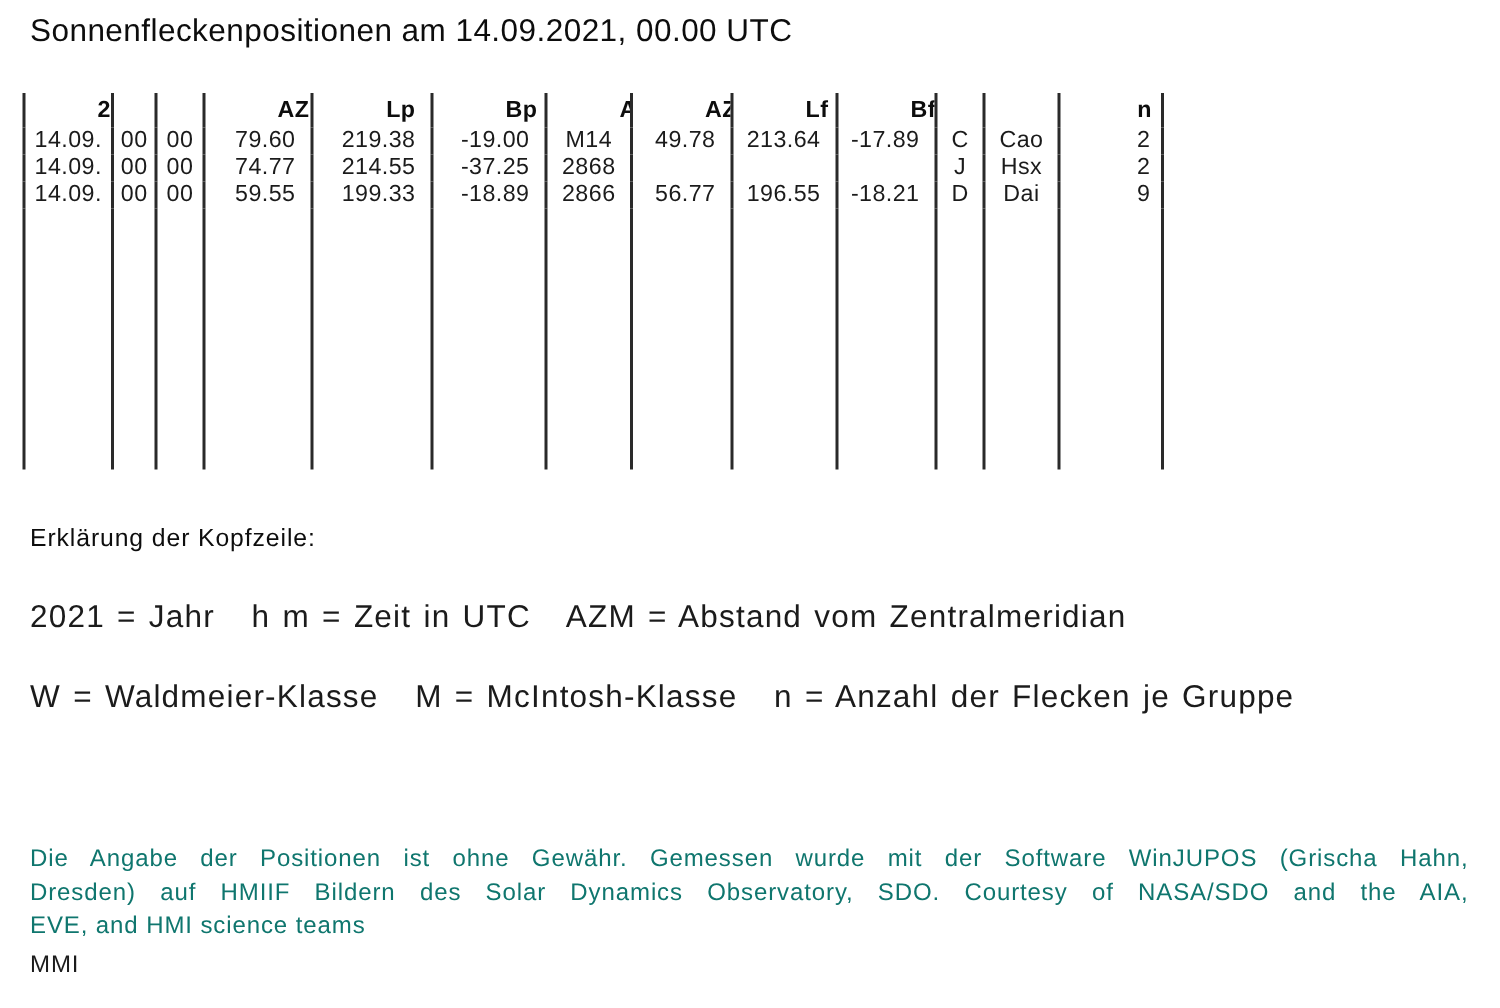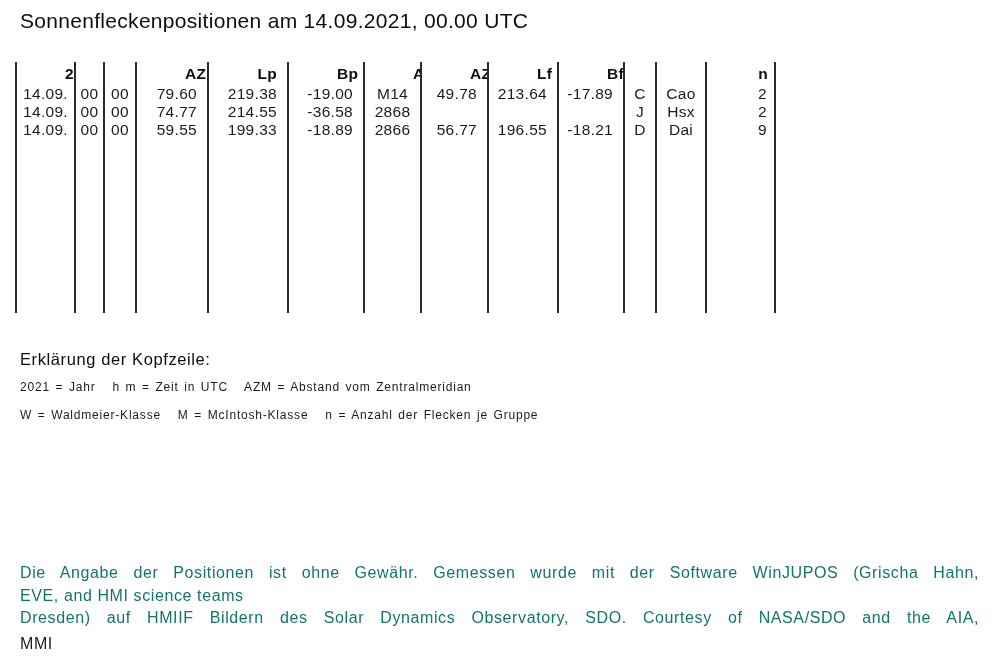--- a/index.html
+++ b/index.html
@@ -107,22 +107,22 @@
     width: 940px;
   }
   .legend-heading {
     font-size: 16.5px;
     font-weight: normal;
     letter-spacing: 0.6px;
     line-height: 20px;
     color: #0d0d0d;
   }
   .legend-line {
-    margin-top: 8px;
-    font-size: 12px;
+    margin-top: 33px;
+    font-size: 21px;
     letter-spacing: 0.8px;
     word-spacing: 1.5px;
     line-height: 20px;
     white-space: pre-wrap;
     color: #1b1b1b;
   }
 
   
   .disclaimer {
     position: absolute;
@@ -206,21 +206,21 @@
           <td>C</td>
           <td>Cao</td>
           <td>2</td>
         </tr>
         <tr>
           <td>14.09.</td>
           <td>00</td>
           <td>00</td>
           <td>74.77</td>
           <td>214.55</td>
-          <td>-36.58</td>
+          <td>-37.25</td>
           <td>2868</td>
           <td></td>
           <td></td>
           <td></td>
           <td>J</td>
           <td>Hsx</td>
           <td>2</td>
         </tr>
         <tr>
           <td>14.09.</td>
@@ -256,19 +256,19 @@
   </table>
 
   <div class="legend">
     <div class="legend-heading">Erklärung der Kopfzeile:</div>
   <div class="legend-line">2021 = Jahr   h m = Zeit in UTC   AZM = Abstand vom Zentralmeridian</div>
       <div class="legend-line">W = Waldmeier-Klasse   M = McIntosh-Klasse   n = Anzahl der Flecken je Gruppe</div>
     </div>
 
   <div class="disclaimer">
       <div class="disclaimer-line just">Die Angabe der Positionen ist ohne Gewähr. Gemessen wurde mit der Software WinJUPOS (Grischa Hahn,</div>
+      <div class="disclaimer-line just">Dresden) auf HMIIF Bildern des Solar Dynamics Observatory, SDO. Courtesy of NASA/SDO and the AIA,</div>
       <div class="disclaimer-line">EVE, and HMI science teams</div>
-      <div class="disclaimer-line just">Dresden) auf HMIIF Bildern des Solar Dynamics Observatory, SDO. Courtesy of NASA/SDO and the AIA,</div>
     </div>
 
   <div class="signature">MMI</div>
 
 </div>
 
 </body></html>

